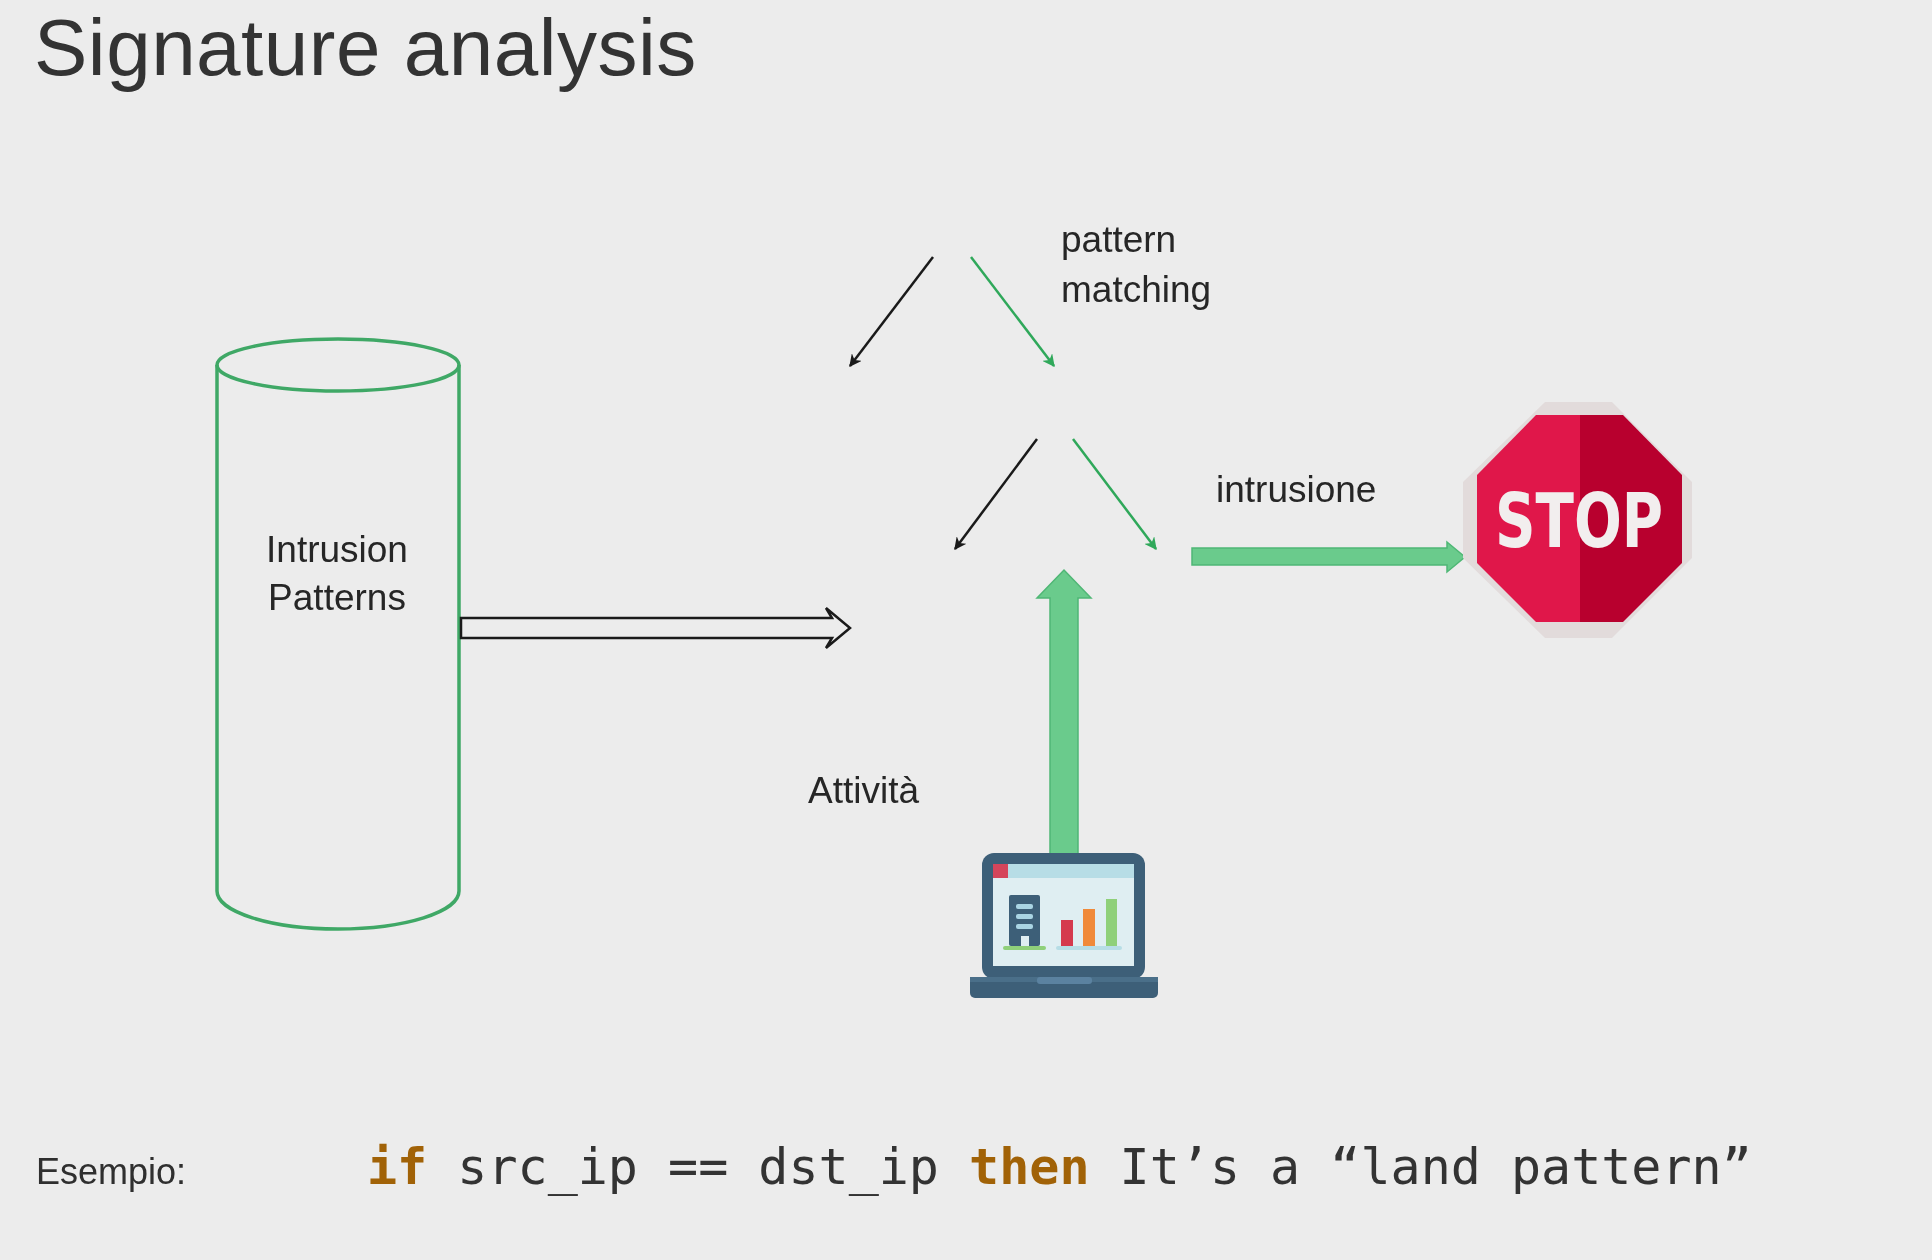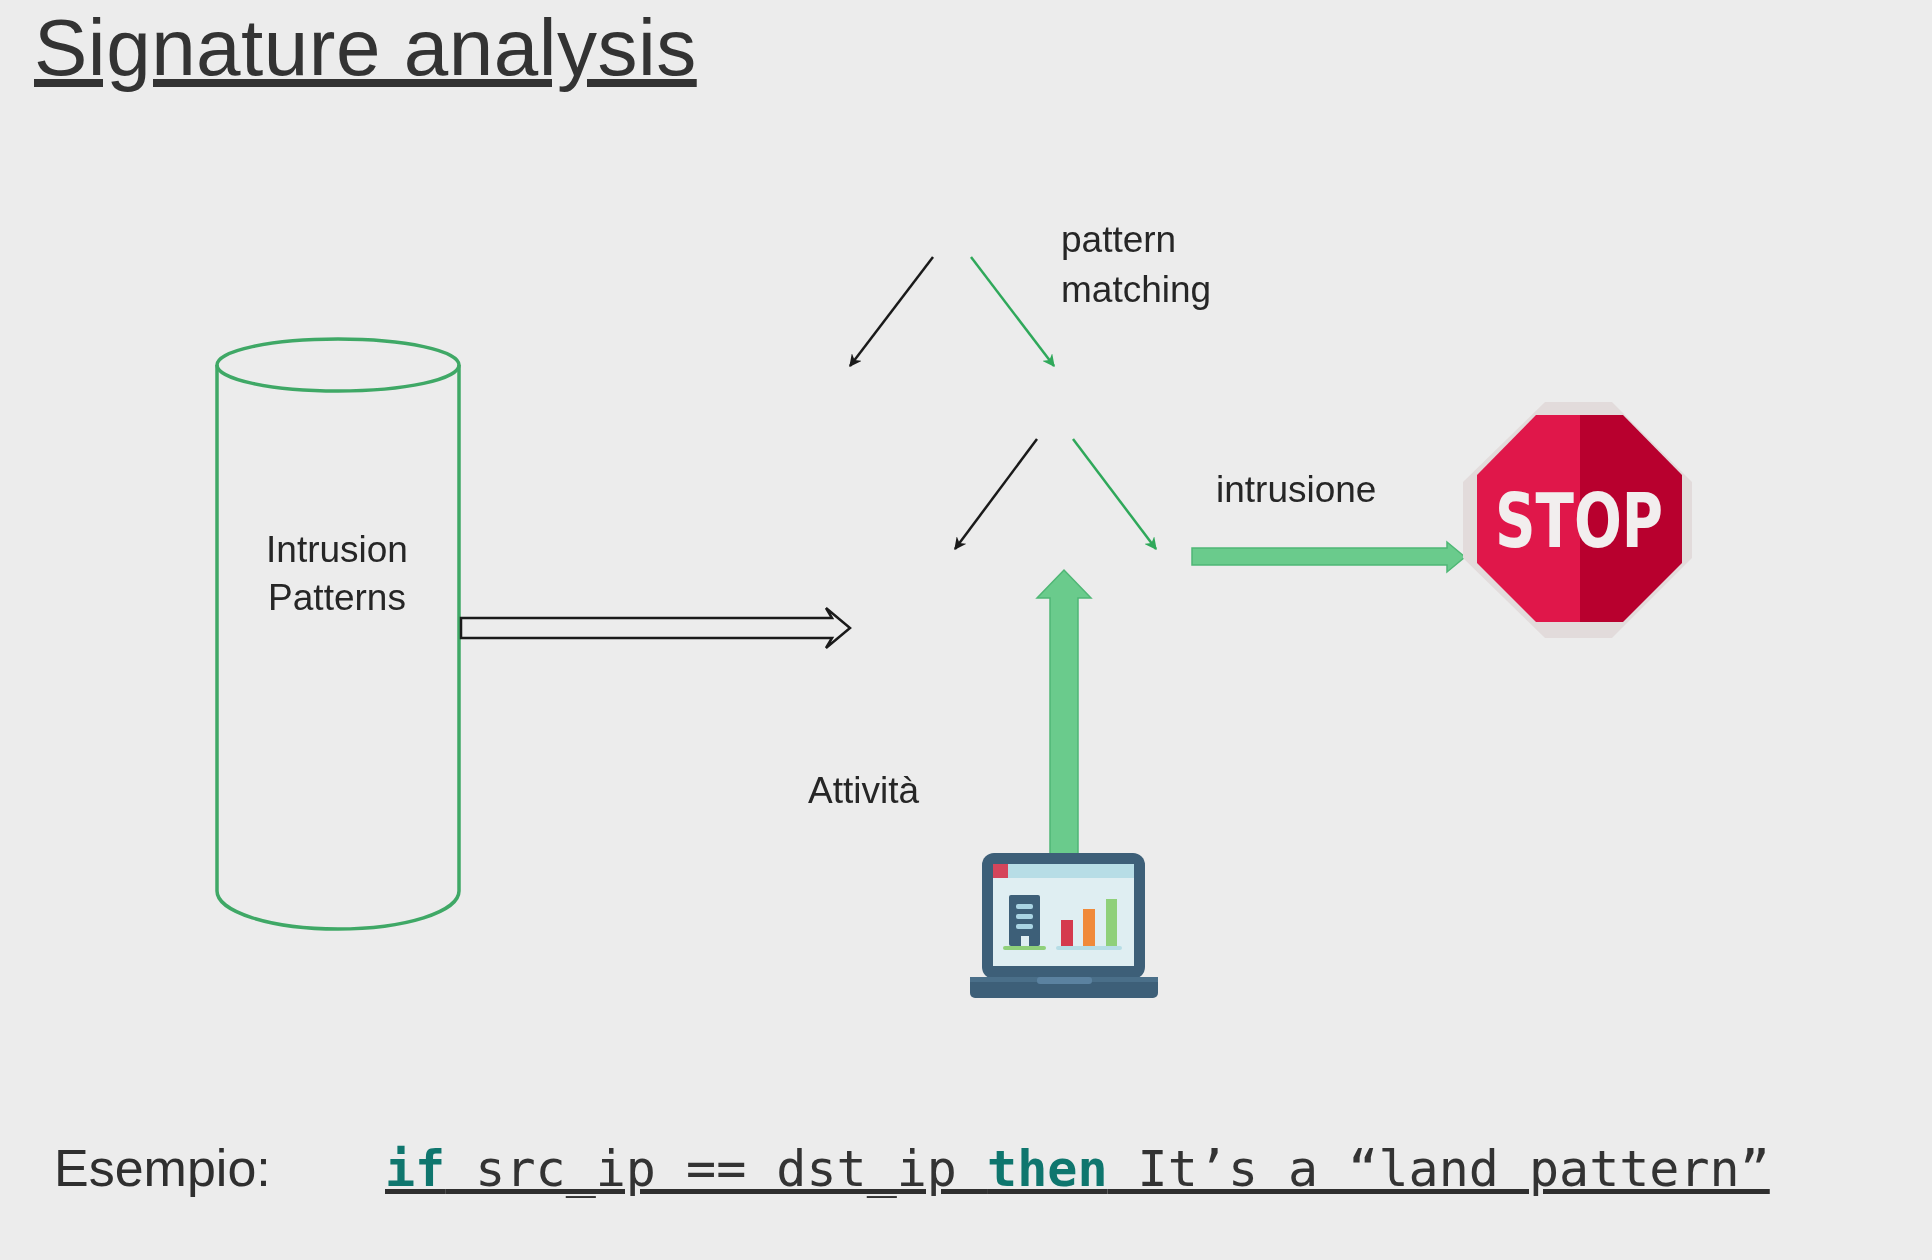--- a/index.html
+++ b/index.html
@@ -1,25 +1,25 @@
 <!DOCTYPE html>
 <html><head>
 <meta charset="utf-8">
 <style>
   html, body { margin: 0; padding: 0; }
   body { width: 1932px; height: 1260px; background: #ececec; position: relative; overflow: hidden; font-family: "Liberation Sans", "DejaVu Sans", sans-serif; color: #2b2b2b; }
-  .abs { position: absolute; white-space: nowrap; text-decoration: underline; }
+  .abs { position: absolute; white-space: nowrap; }
   #title { left: 34px; top: 2px; font-size: 80px; font-weight: 400; color: #333333; letter-spacing: 0.5px; }
   #diagram { position: absolute; left: 0; top: 0; width: 1932px; height: 1260px; }
   .lbl { font-family: "Liberation Sans", "DejaVu Sans", sans-serif; font-size: 37px; fill: #262626; }
   .stop-text { font-family: "DejaVu Sans", "Liberation Sans", sans-serif; font-weight: 700; font-size: 74px; fill: #f2eeee; }
   #example { left: 36px; top: 1138px; font-size: 50px; color: #2f2f2f; }
-  #example-label { display: inline-block; width: 331px; font-family: "Liberation Sans", "DejaVu Sans", sans-serif; font-size: 52px; margin-left: 18px; }
+  #example-label { display: inline-block; width: 331px; font-family: "Liberation Sans", "DejaVu Sans", sans-serif; font-size: 36px; }
   #code { font-family: "DejaVu Sans Mono", "Liberation Mono", monospace; font-size: 50px; color: #333; }
-  #code b { font-weight: 700; color: #0f766e; }
+  #code b { font-weight: 700; color: #a16207; }
 </style>
 </head>
 <body>
 
 <svg id="diagram" viewBox="0 0 1932 1260" xmlns="http://www.w3.org/2000/svg">
   <defs>
     <marker id="mBlack" viewBox="0 0 10 10" refX="9" refY="5" markerWidth="5" markerHeight="5" orient="auto">
       <path d="M0,0 L10,5 L0,10 L3,5 z" fill="#1a1a1a"></path>
     </marker>
     <marker id="mGreen" viewBox="0 0 10 10" refX="9" refY="5" markerWidth="5" markerHeight="5" orient="auto">

